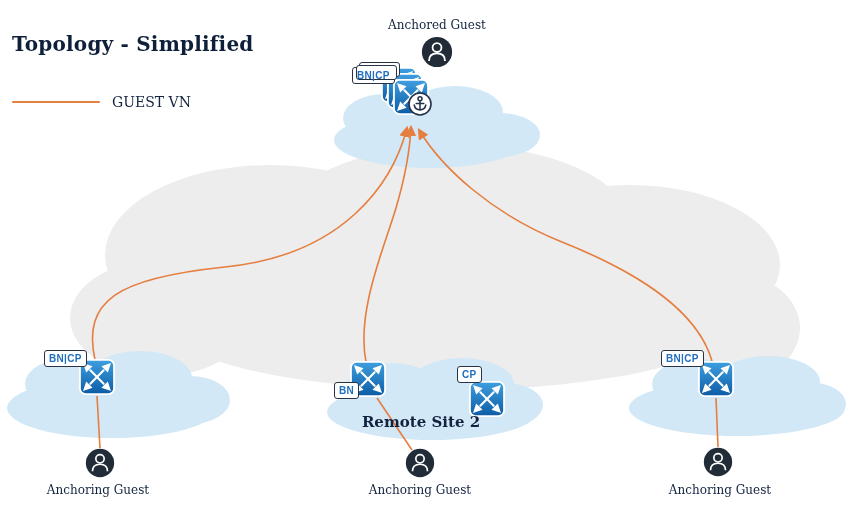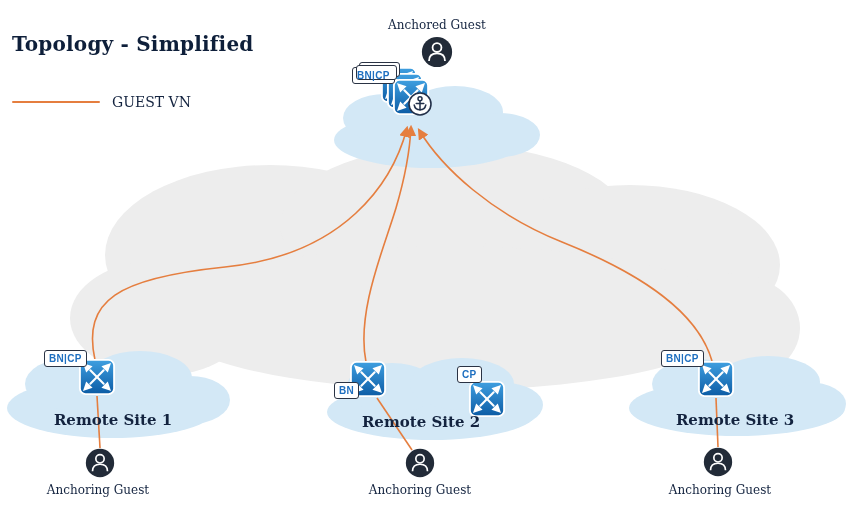--- a/index.html
+++ b/index.html
@@ -140,25 +140,23 @@
 
   <div class="abs title">Topology - Simplified</div>
 
   <div class="abs legend-line"></div>
   <div class="abs legend-label">GUEST VN</div>
 
   <div class="abs guest-label" style="left:362px;top:18px;">Anchored Guest</div>
   <div class="abs dev-label stacked" style="left:352px;top:67px;">BN|CP</div>
 
   <div class="abs dev-label" style="left:44px;top:350px;">BN|CP</div>
-  <div class="abs site-label" style="left:23px;top:411px;">Remote Site 1</div>
   <div class="abs guest-label" style="left:23px;top:483px;">Anchoring Guest</div>
 
   <div class="abs dev-label" style="left:334px;top:352px;margin-top:30px;">BN</div>
   <div class="abs dev-label" style="left:457px;top:366px;">CP</div>
   <div class="abs site-label" style="left:331px;top:413px;text-align:center;">Remote Site 2</div>
   <div class="abs guest-label" style="left:345px;top:483px;">Anchoring Guest</div>
 
   <div class="abs dev-label" style="left:661px;top:350px;">BN|CP</div>
-  <div class="abs site-label" style="left:645px;top:411px;">Remote Site 3</div>
   <div class="abs guest-label" style="left:645px;top:483px;">Anchoring Guest</div>
 
 </div>
 
 </body></html>

